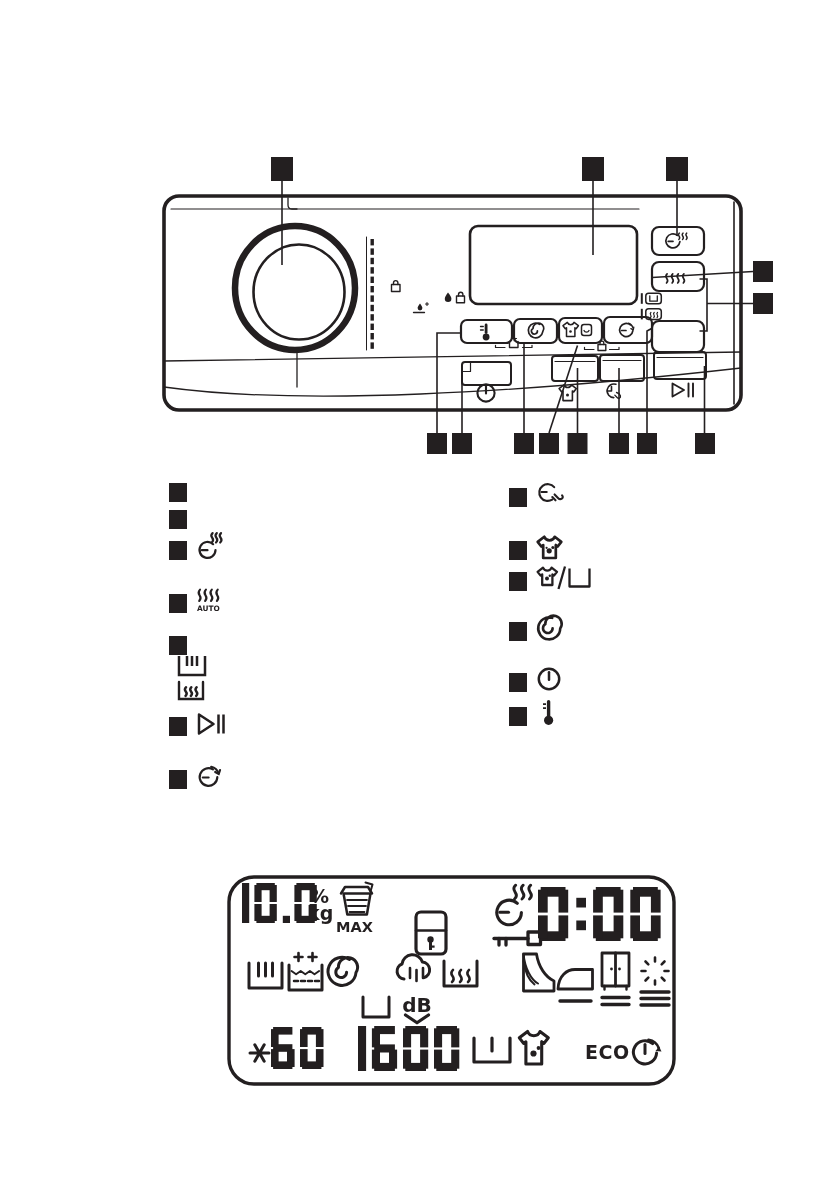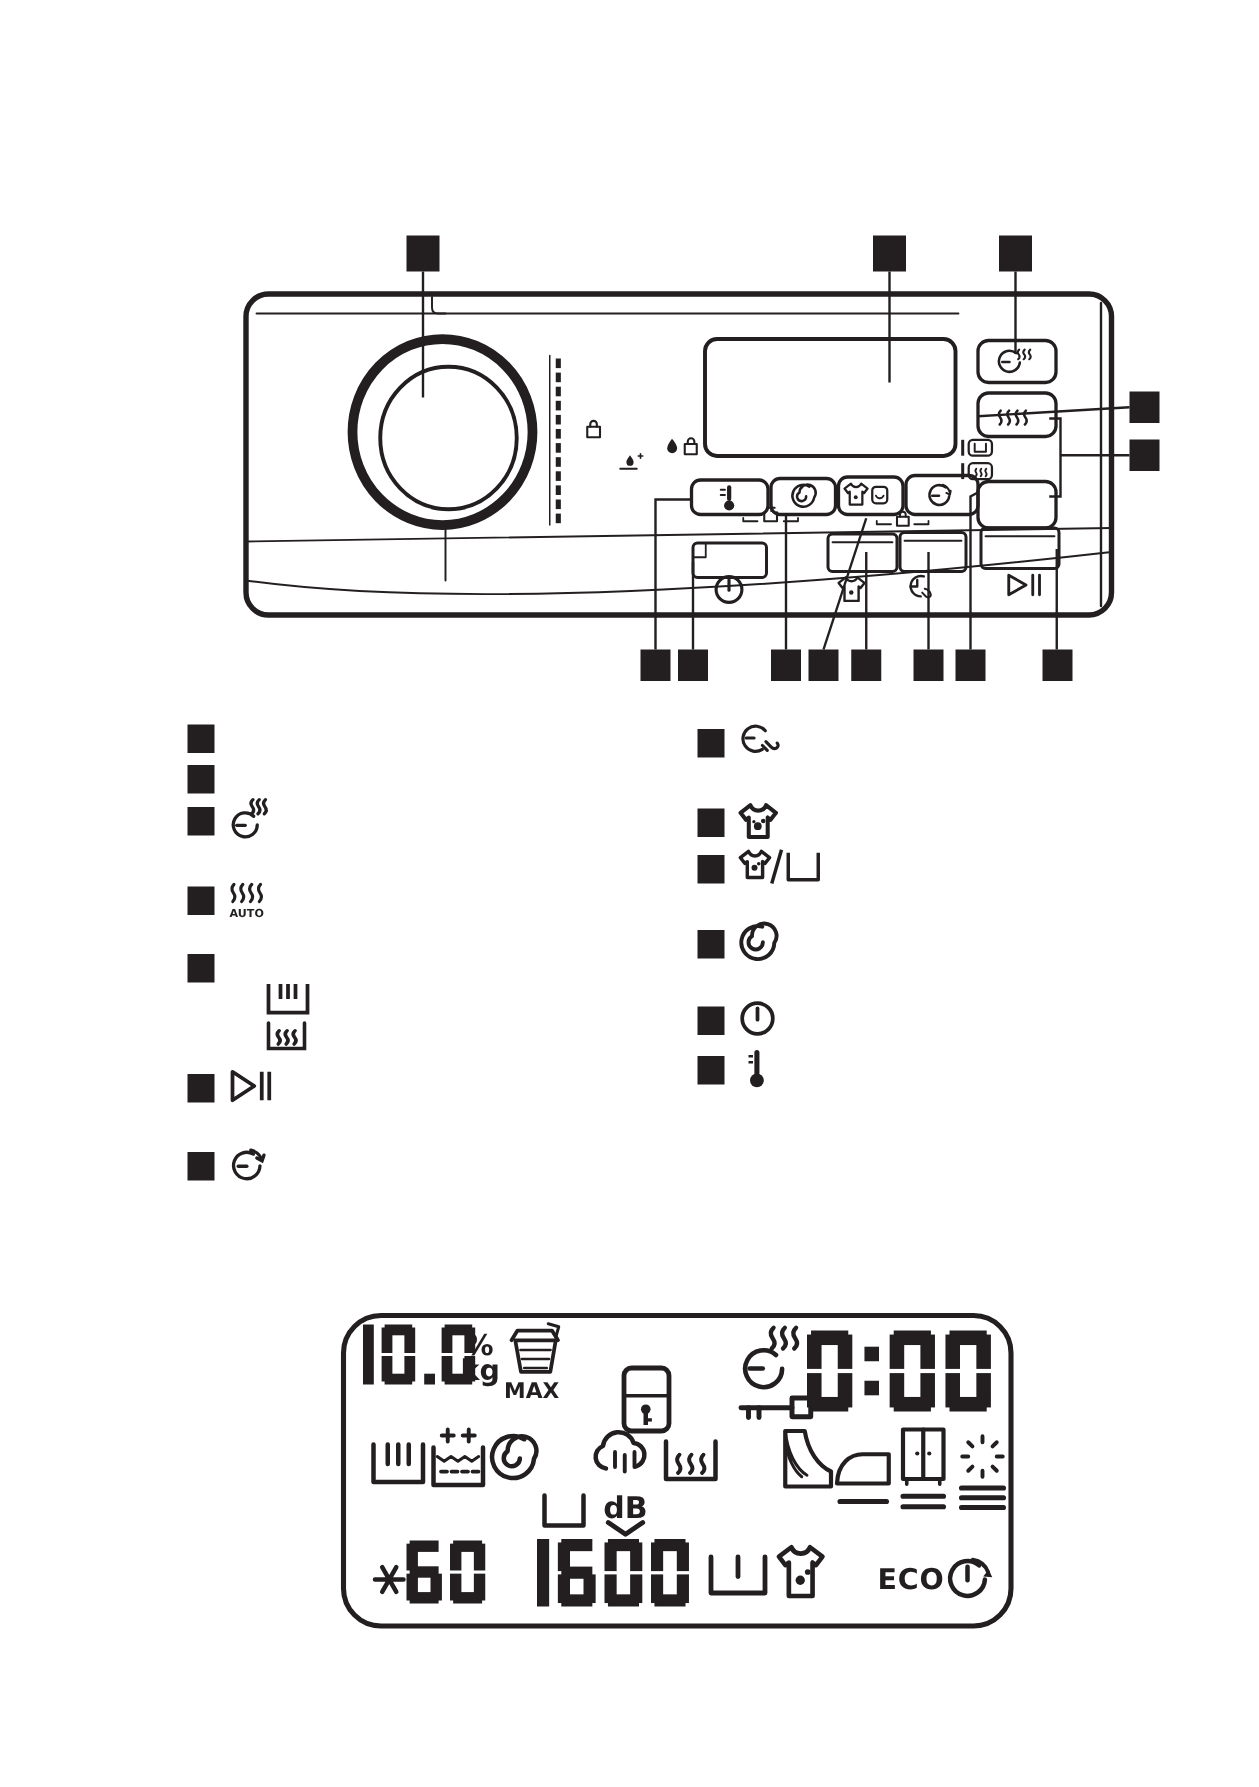--- a/index.html
+++ b/index.html
@@ -1,19 +1,19 @@
 <!DOCTYPE html>
 <html><head>
 <meta charset="utf-8">
 <style>
   html,body{margin:0;padding:0;}
   body{width:839px;height:1191px;position:relative;background:#ffffff;font-family:"DejaVu Sans",sans-serif;overflow:hidden;}
   .abs{position:absolute;}
   svg{display:block;overflow:visible;}
-  .leg{position:absolute;display:flex;align-items:center;gap:9px;}
+  .leg{position:absolute;display:flex;align-items:flex-end;gap:9px;margin-left:44px;}
   .sq{display:block;width:18px;height:19px;background:#231f20;flex:0 0 auto;}
   .li-icon{display:block;margin-top:-2px;}
 </style>
 </head>
 <body>
 
 <svg class="abs" style="left:0;top:0" width="839" height="478" viewBox="0 0 839 478">
   <g fill="none" stroke="#231f20" stroke-linecap="round" stroke-linejoin="round">
     <rect x="164" y="196" width="577" height="214" rx="15" stroke-width="3.6"></rect>
     <path d="M171 209 H639" stroke-width="1.2"></path>

